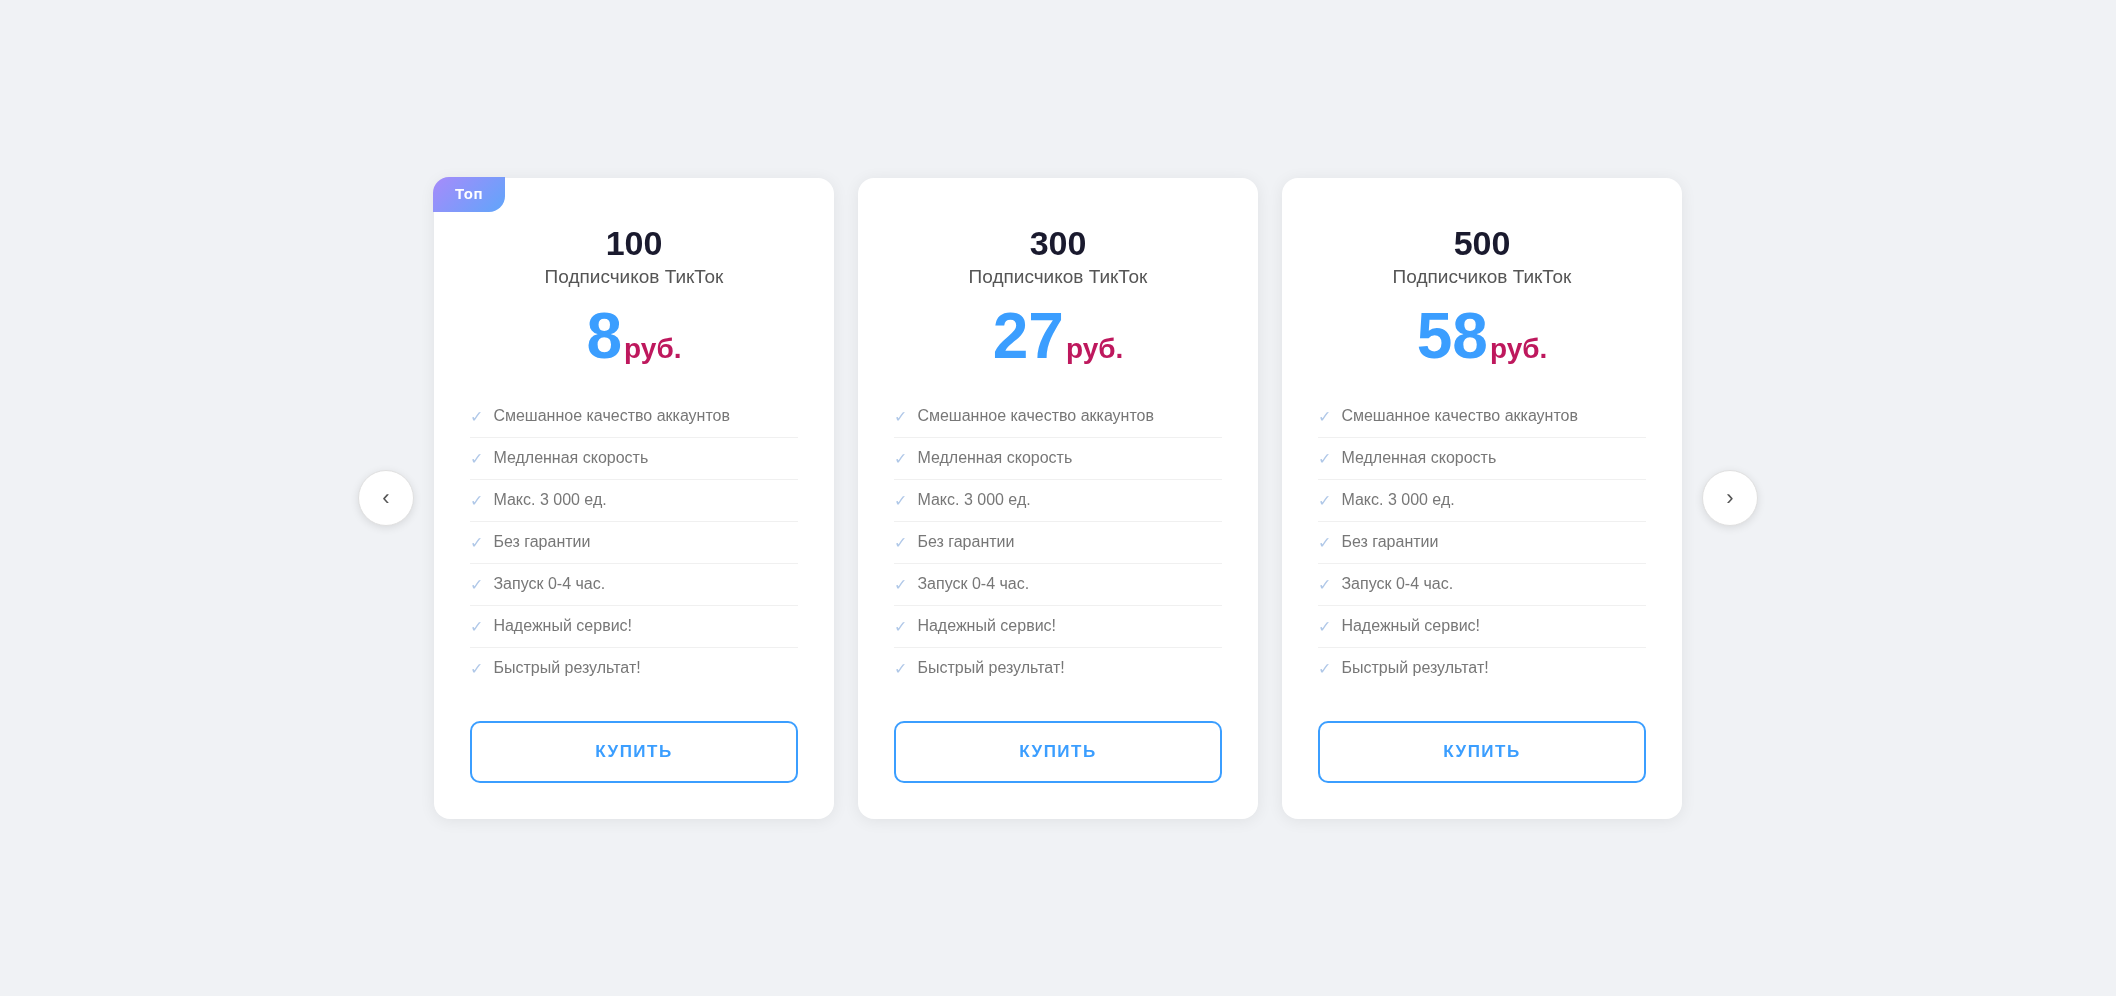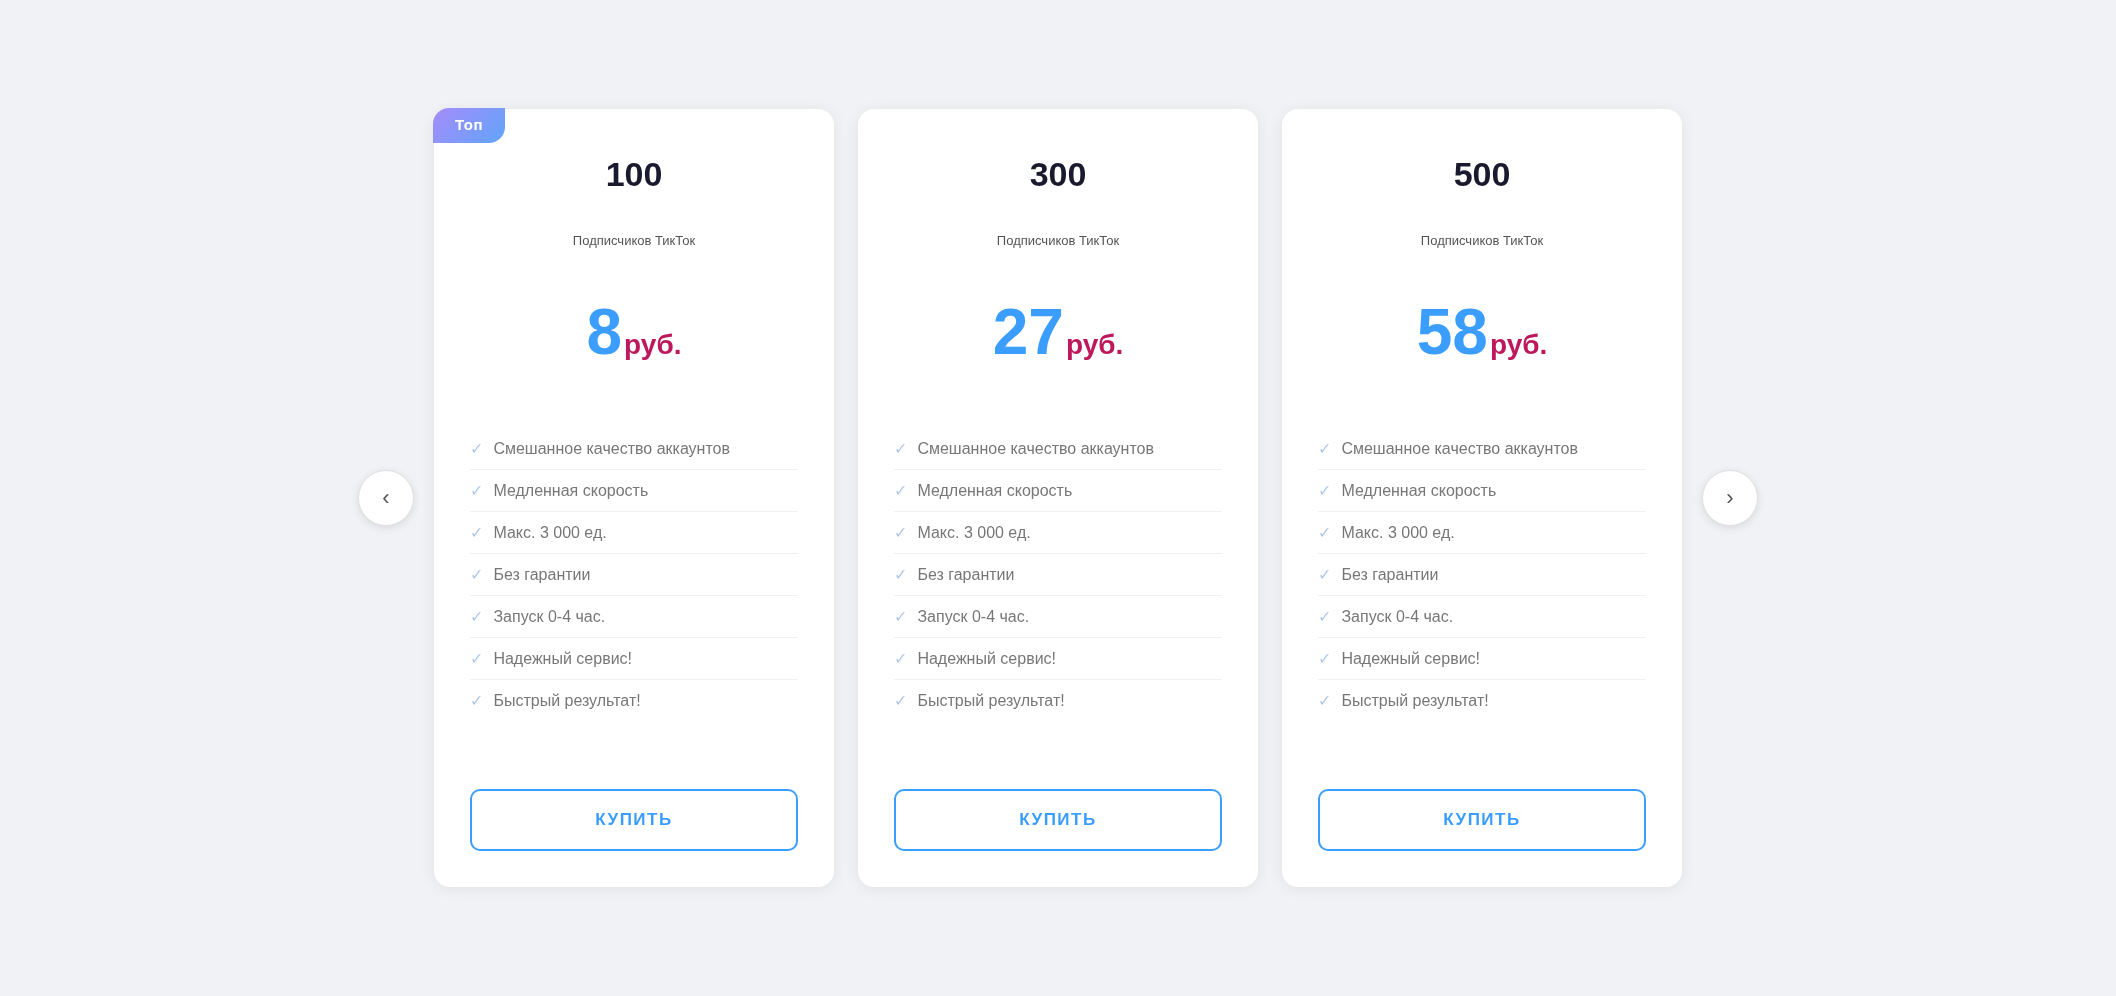--- a/index.html
+++ b/index.html
@@ -50,21 +50,20 @@
       background: #fff;
       border-radius: 16px;
       padding: 40px 36px 36px 36px;
       flex: 1;
       max-width: 420px;
       position: relative;
       box-shadow: 0 2px 16px rgba(0,0,0,0.07);
       display: flex;
       flex-direction: column;
       align-items: center;
-      gap: 36px;
     }
 
     .top-badge {
       position: absolute;
       top: -1px;
       left: -1px;
       background: linear-gradient(135deg, #a78bfa, #60a5fa);
       color: #fff;
       font-size: 15px;
       font-weight: 600;
@@ -75,21 +74,21 @@
 
     .card-quantity {
       font-size: 34px;
       font-weight: 700;
       color: #1a1a2e;
       line-height: 1;
       margin-top: 8px;
     }
 
     .card-subtitle {
-      font-size: 13px;
+      font-size: 19px;
       color: #555;
       margin-top: 6px;
       margin-bottom: 16px;
       text-align: center;
     }
 
     .card-price {
       display: flex;
       align-items: baseline;
       gap: 2px;

